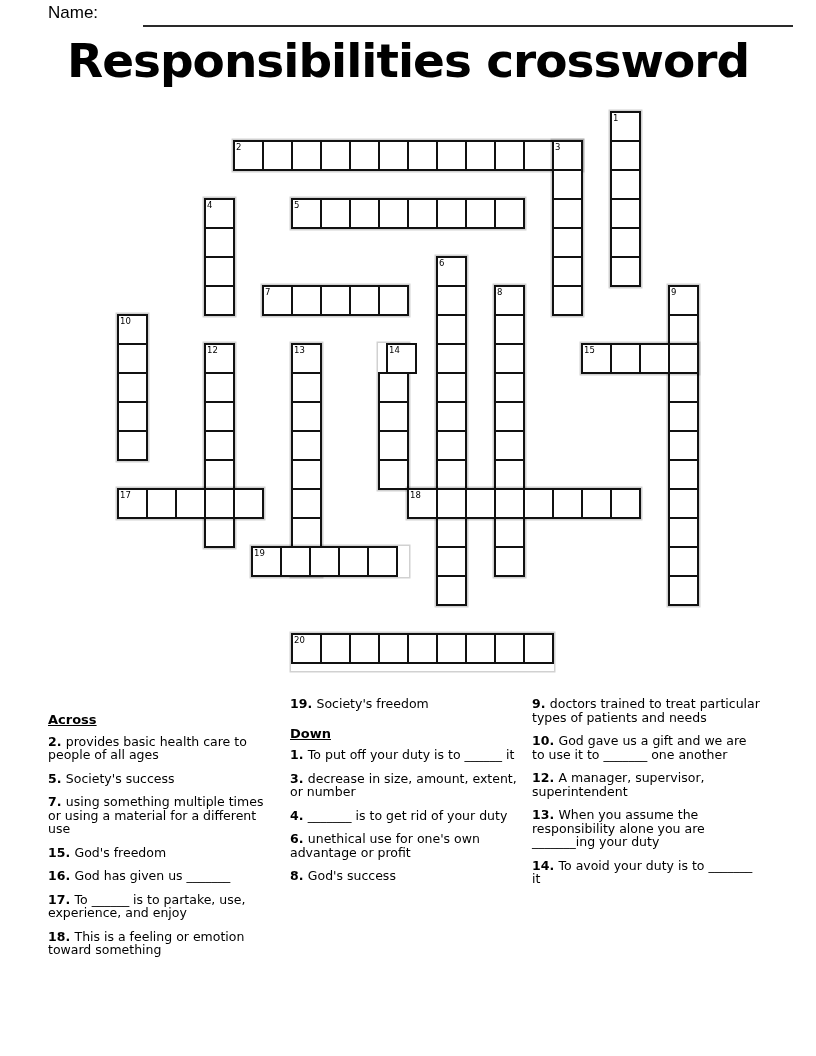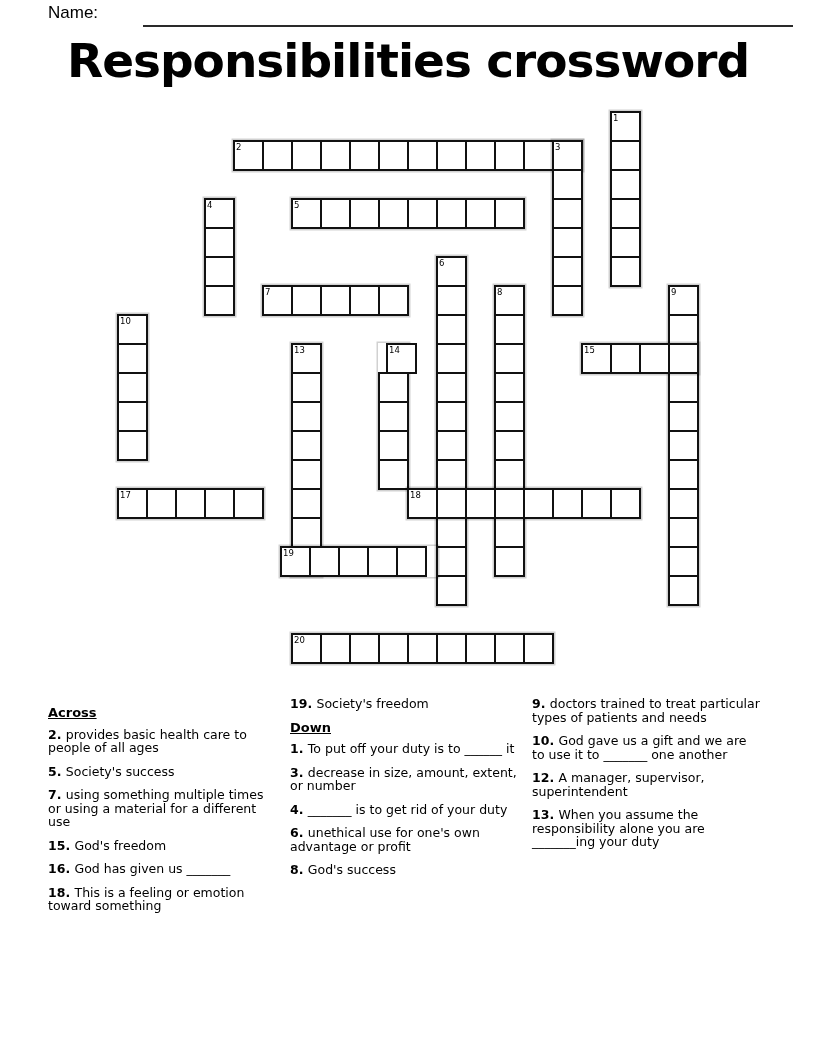--- a/index.html
+++ b/index.html
@@ -31,21 +31,21 @@
   }
 
   
   .clue-col{
     position:absolute;top:697px;width:230px;
     font-family:"DejaVu Sans",sans-serif;font-size:12.5px;line-height:13.5px;color:#000;
   }
   .clue-col.c1{left:48px;}
   .clue-col.c2{left:290px;}
   .clue-col.c3{left:532px;}
-  .clue-header{font-weight:bold;text-decoration:underline;font-size:13px;margin:9px 0 8px 0;}
+  .clue-header{font-weight:bold;text-decoration:underline;font-size:13px;margin:16px 0 8px 0;}
   .clue{margin:0 0 10px 0;}
   .clue .clue-num{font-weight:bold;}
 </style>
 </head>
 <body>
 
 <div class="name-row">
   <span class="name-label">Name:</span>
   <span class="name-line"></span>
 </div>
@@ -165,20 +165,31 @@
     </div>
     <div class="word" style="left: 0px; top: 203px; width: 31px; height: 147px;">
       <div class="cell" style="left: 0px; top: 0px;">
         <span class="num">10</span>
       </div>
       <div class="cell" style="left: 0px; top: 29px;"></div>
       <div class="cell" style="left: 0px; top: 58px;"></div>
       <div class="cell" style="left: 0px; top: 87px;"></div>
       <div class="cell" style="left: 0px; top: 116px;"></div>
     </div>
+    <div class="word" style="left: 87px; top: 232px; width: 31px; height: 205px;">
+      <div class="cell" style="left: 0px; top: 0px;">
+        <span class="num">12</span>
+      </div>
+      <div class="cell" style="left: 0px; top: 29px;"></div>
+      <div class="cell" style="left: 0px; top: 58px;"></div>
+      <div class="cell" style="left: 0px; top: 87px;"></div>
+      <div class="cell" style="left: 0px; top: 116px;"></div>
+      <div class="cell" style="left: 0px; top: 145px;"></div>
+      <div class="cell" style="left: 0px; top: 174px;"></div>
+    </div>
     <div class="word" style="left: 174px; top: 232px; width: 31px; height: 234px;">
       <div class="cell" style="left: 0px; top: 0px;">
         <span class="num">13</span>
       </div>
       <div class="cell" style="left: 0px; top: 29px;"></div>
       <div class="cell" style="left: 0px; top: 58px;"></div>
       <div class="cell" style="left: 0px; top: 87px;"></div>
       <div class="cell" style="left: 0px; top: 116px;"></div>
       <div class="cell" style="left: 0px; top: 145px;"></div>
       <div class="cell" style="left: 0px; top: 174px;"></div>
@@ -215,30 +226,30 @@
         <span class="num">18</span>
       </div>
       <div class="cell" style="left: 29px; top: 0px;"></div>
       <div class="cell" style="left: 58px; top: 0px;"></div>
       <div class="cell" style="left: 87px; top: 0px;"></div>
       <div class="cell" style="left: 116px; top: 0px;"></div>
       <div class="cell" style="left: 145px; top: 0px;"></div>
       <div class="cell" style="left: 174px; top: 0px;"></div>
       <div class="cell" style="left: 203px; top: 0px;"></div>
     </div>
-    <div class="word" style="left: 163px; top: 435px; width: 158px; height: 31px;">
+    <div class="word" style="left: 134px; top: 435px; width: 158px; height: 31px;">
       <div class="cell" style="left: 0px; top: 0px;">
         <span class="num">19</span>
       </div>
       <div class="cell" style="left: 29px; top: 0px;"></div>
       <div class="cell" style="left: 58px; top: 0px;"></div>
       <div class="cell" style="left: 87px; top: 0px;"></div>
       <div class="cell" style="left: 116px; top: 0px;"></div>
     </div>
-    <div class="word" style="left: 174px; top: 522px; width: 263px; height: 31px; text-align: center;">
+    <div class="word" style="left: 174px; top: 522px; width: 263px; height: 38px; text-align: center;">
       <div class="cell" style="left: 0px; top: 0px;">
         <span class="num">20</span>
       </div>
       <div class="cell" style="left: 29px; top: 0px;"></div>
       <div class="cell" style="left: 58px; top: 0px;"></div>
       <div class="cell" style="left: 87px; top: 0px;"></div>
       <div class="cell" style="left: 116px; top: 0px;"></div>
       <div class="cell" style="left: 145px; top: 0px;"></div>
       <div class="cell" style="left: 174px; top: 0px;"></div>
       <div class="cell" style="left: 203px; top: 0px;"></div>
@@ -246,29 +257,31 @@
     </div>
   </div>
 
 <div class="clue-col c1">
     <div class="clue-header">Across</div>
     <div class="clue"><span class="clue-num">2. </span><span>provides basic health care to people of all ages</span></div>
     <div class="clue"><span class="clue-num">5. </span><span>Society's success</span></div>
     <div class="clue"><span class="clue-num">7. </span><span>using something multiple times or using a material for a different use</span></div>
     <div class="clue"><span class="clue-num">15. </span><span>God's freedom</span></div>
     <div class="clue"><span class="clue-num">16. </span><span>God has given us _______</span></div>
+    <div class="clue"><span class="clue-num">17. </span><span>To ______ is to partake, use, experience, and enjoy</span></div>
     <div class="clue"><span class="clue-num">18. </span><span>This is a feeling or emotion toward something</span></div>
   </div>
 <div class="clue-col c2">
     <div class="clue"><span class="clue-num">19. </span><span>Society's freedom</span></div>
     <div class="clue-header">Down</div>
     <div class="clue"><span class="clue-num">1. </span><span>To put off your duty is to ______ it</span></div>
     <div class="clue"><span class="clue-num">3. </span><span>decrease in size, amount, extent, or number</span></div>
     <div class="clue"><span class="clue-num">4. </span><span>_______ is to get rid of your duty</span></div>
     <div class="clue"><span class="clue-num">6. </span><span>unethical use for one's own advantage or profit</span></div>
     <div class="clue"><span class="clue-num">8. </span><span>God's success</span></div>
   </div>
 <div class="clue-col c3">
     <div class="clue"><span class="clue-num">9. </span><span>doctors trained to treat particular types of patients and needs</span></div>
     <div class="clue"><span class="clue-num">10. </span><span>God gave us a gift and we are to use it to _______ one another</span></div>
     <div class="clue"><span class="clue-num">12. </span><span>A manager, supervisor, superintendent</span></div>
     <div class="clue"><span class="clue-num">13. </span><span>When you assume the responsibility alone you are _______ing your duty</span></div>
+    <div class="clue"><span class="clue-num">14. </span><span>To avoid your duty is to _______ it</span></div>
   </div>
 
 </body></html>

